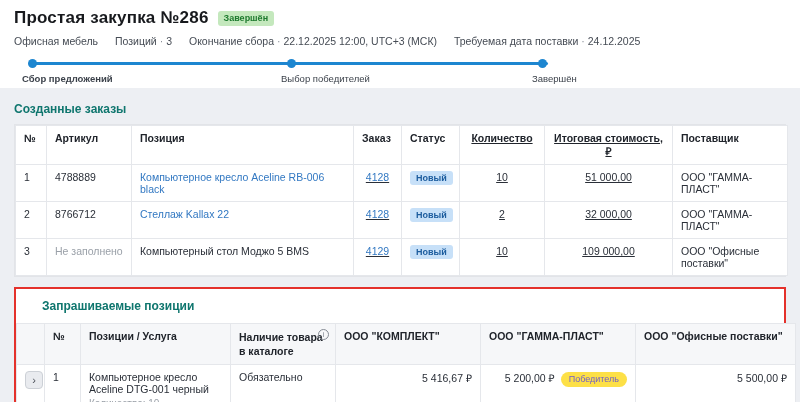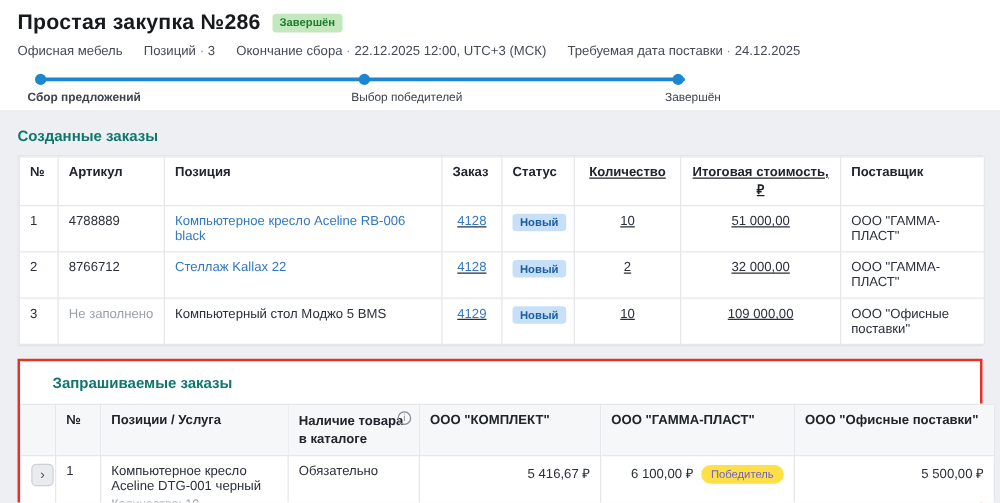--- a/index.html
+++ b/index.html
@@ -157,21 +157,21 @@
           <td><span class="badge-blue">Новый</span></td>
           <td class="r">10</td>
           <td class="r">109 000,00</td>
           <td>ООО "Офисные поставки"</td>
         </tr>
       </tbody>
     </table>
   </div>
 
   <div class="requested">
-    <div class="section-title">Запрашиваемые заказы</div>
+    <div class="section-title">Запрашиваемые позиции</div>
     <table>
       <colgroup>
         <col style="width:28px">
           <col style="width:36px">
           <col style="width:150px">
           <col style="width:105px">
         <col style="width:145px">
           <col style="width:155px">
           <col style="width:160px">
       </colgroup>
@@ -193,21 +193,21 @@
         <tr>
           <td><span class="expand-btn">›</span></td>
           <td>1</td>
           <td>
             <div>Компьютерное кресло Aceline DTG-001 черный</div>
             <div class="qty-sub">Количество: 10</div>
           </td>
           <td>Обязательно</td>
           <td class="price-cell">5 416,67 ₽</td>
           <td class="price-cell">
-            <span>6 100,00 ₽</span><span class="badge-winner">Победитель</span>
+            <span>5 200,00 ₽</span><span class="badge-winner">Победитель</span>
           </td>
           <td class="price-cell">5 500,00 ₽</td>
         </tr>
 
       </tbody>
     </table>
   </div>
 </div>
 
 </body></html>

